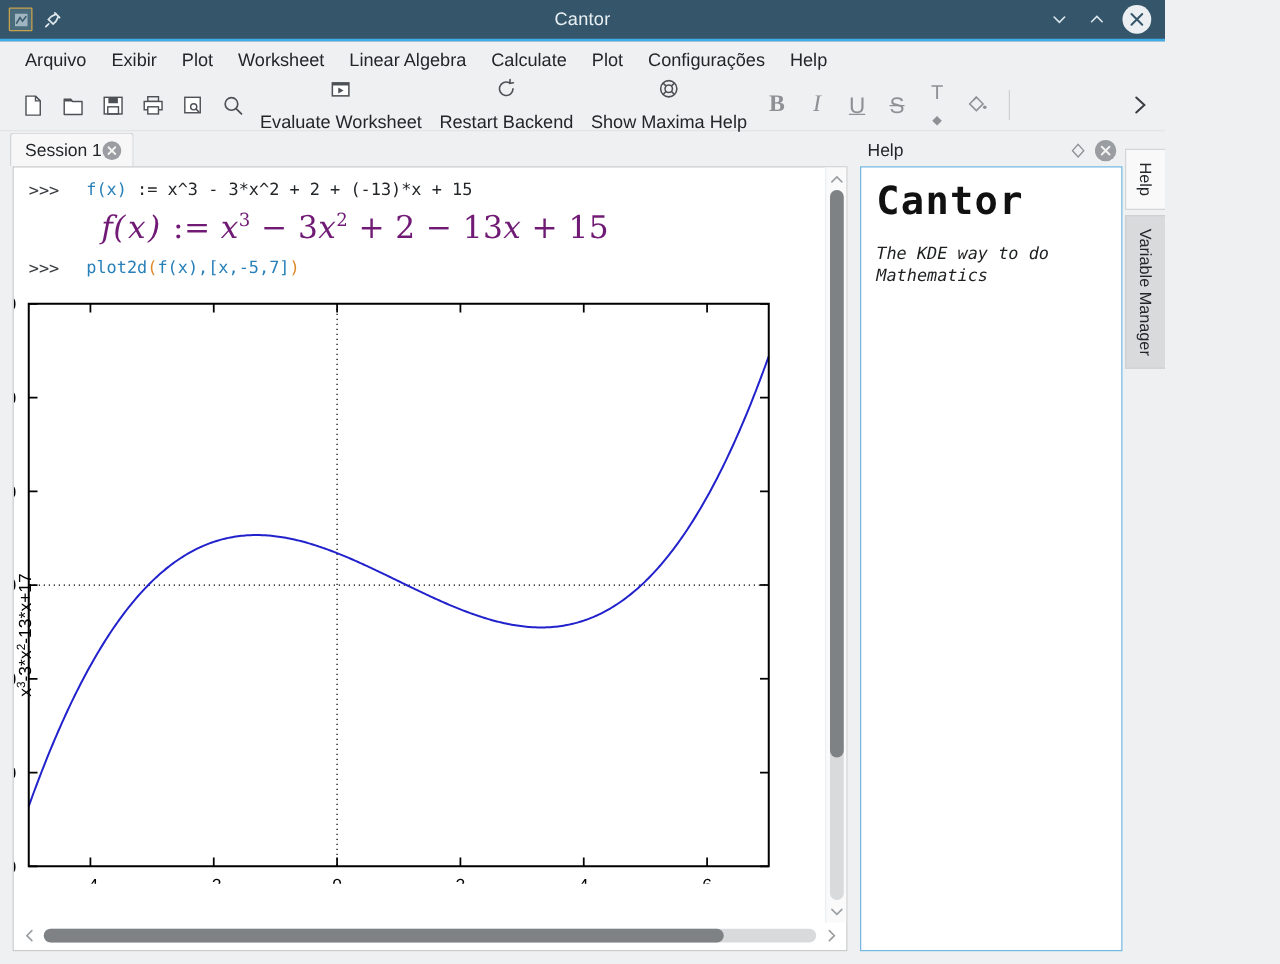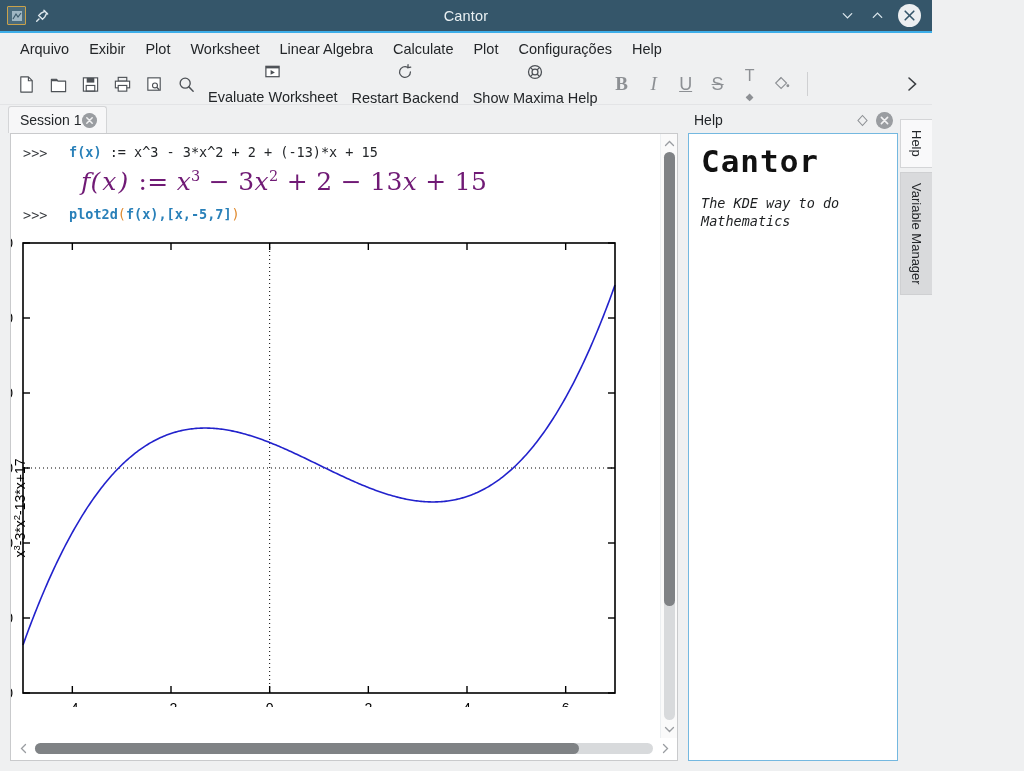--- a/index.html
+++ b/index.html
@@ -139,21 +139,21 @@
   .entry { display:flex; align-items:flex-start; padding: 2px 0 0 12px; }
   .prompt {
     color:#3a3d41; font-family:"DejaVu Sans Mono", monospace;
     font-size: 13.5px; width: 46px; flex:0 0 46px; letter-spacing:0px;
     padding-top:1px;
   }
   .code {
     font-family:"DejaVu Sans Mono", monospace; font-size: 13.5px;
     white-space: pre; color:#232629;
   }
-  .code .fn { color:#2980b9;font-weight:bold; }
+  .code .fn { color:#2980b9; }
   .code .paren { color:#e08a2e; }
   .result-math {
     padding: 6px 0 2px 70px;
     font-family: "DejaVu Serif", serif;
     font-size: 25px; color:#701a75; font-style: italic;
     letter-spacing: .3px;
   }
   .result-math .op { font-style: normal; }
   .result-math sup { font-size: .58em; vertical-align: super; font-style: normal;}
 

